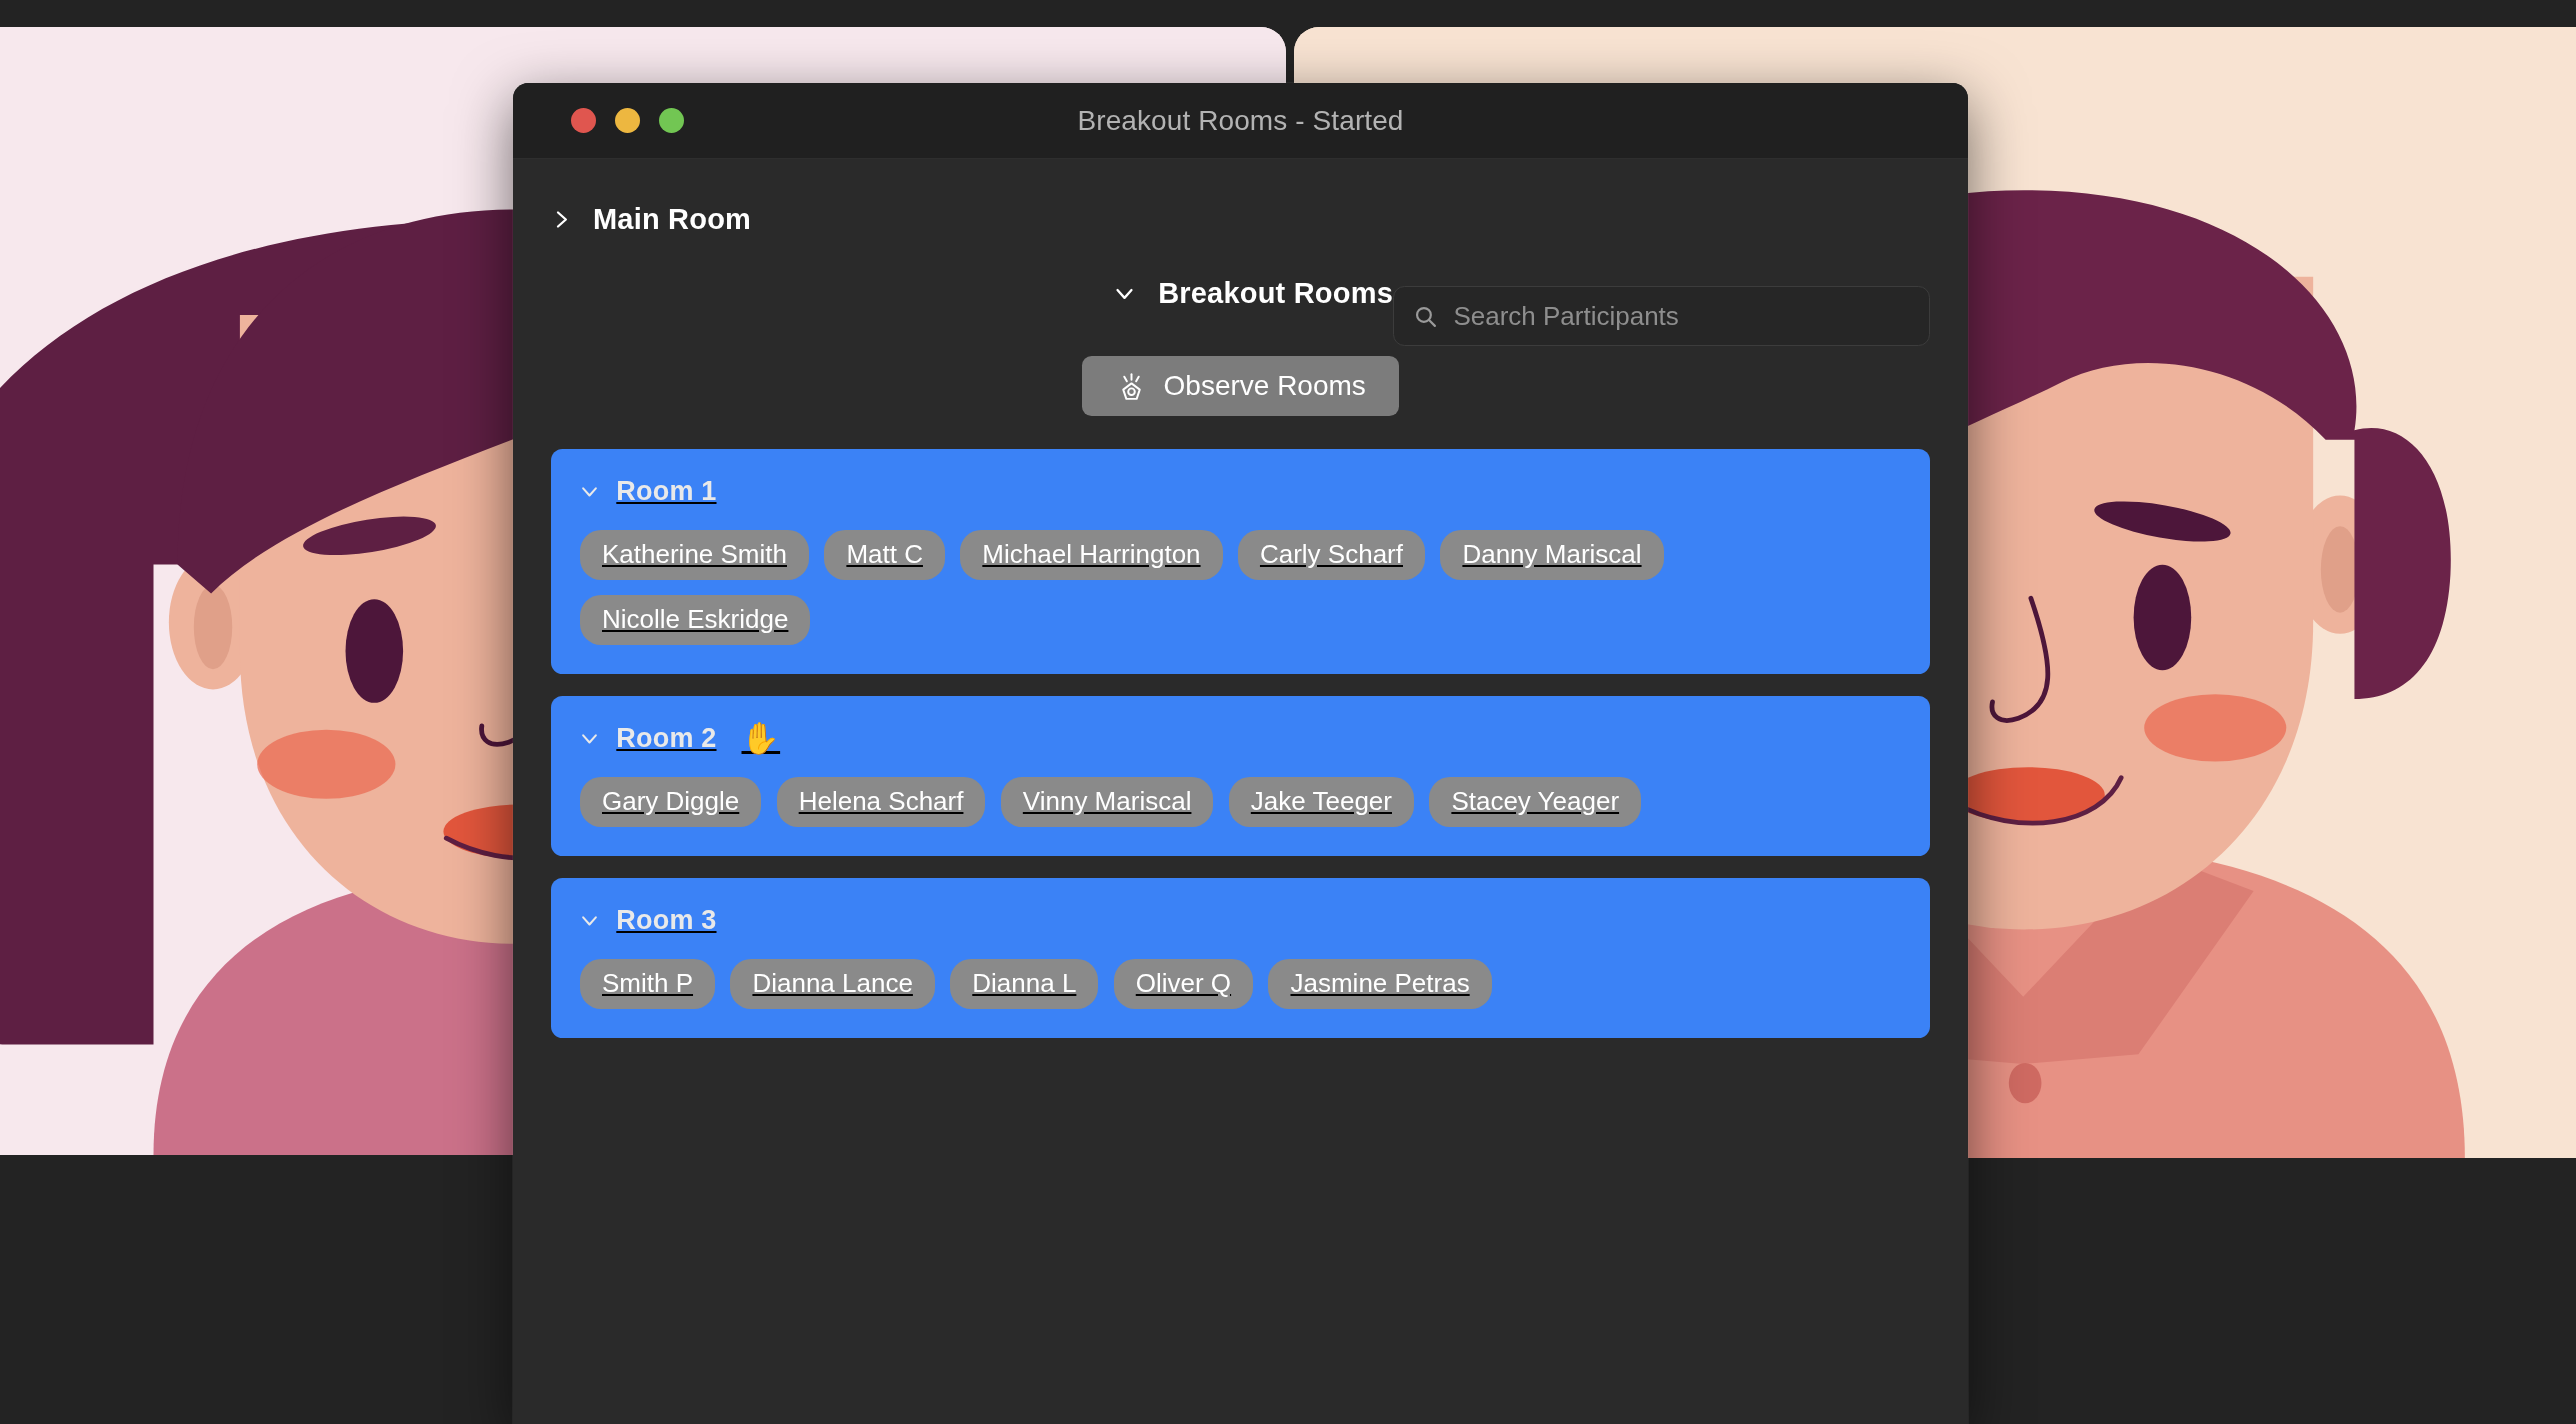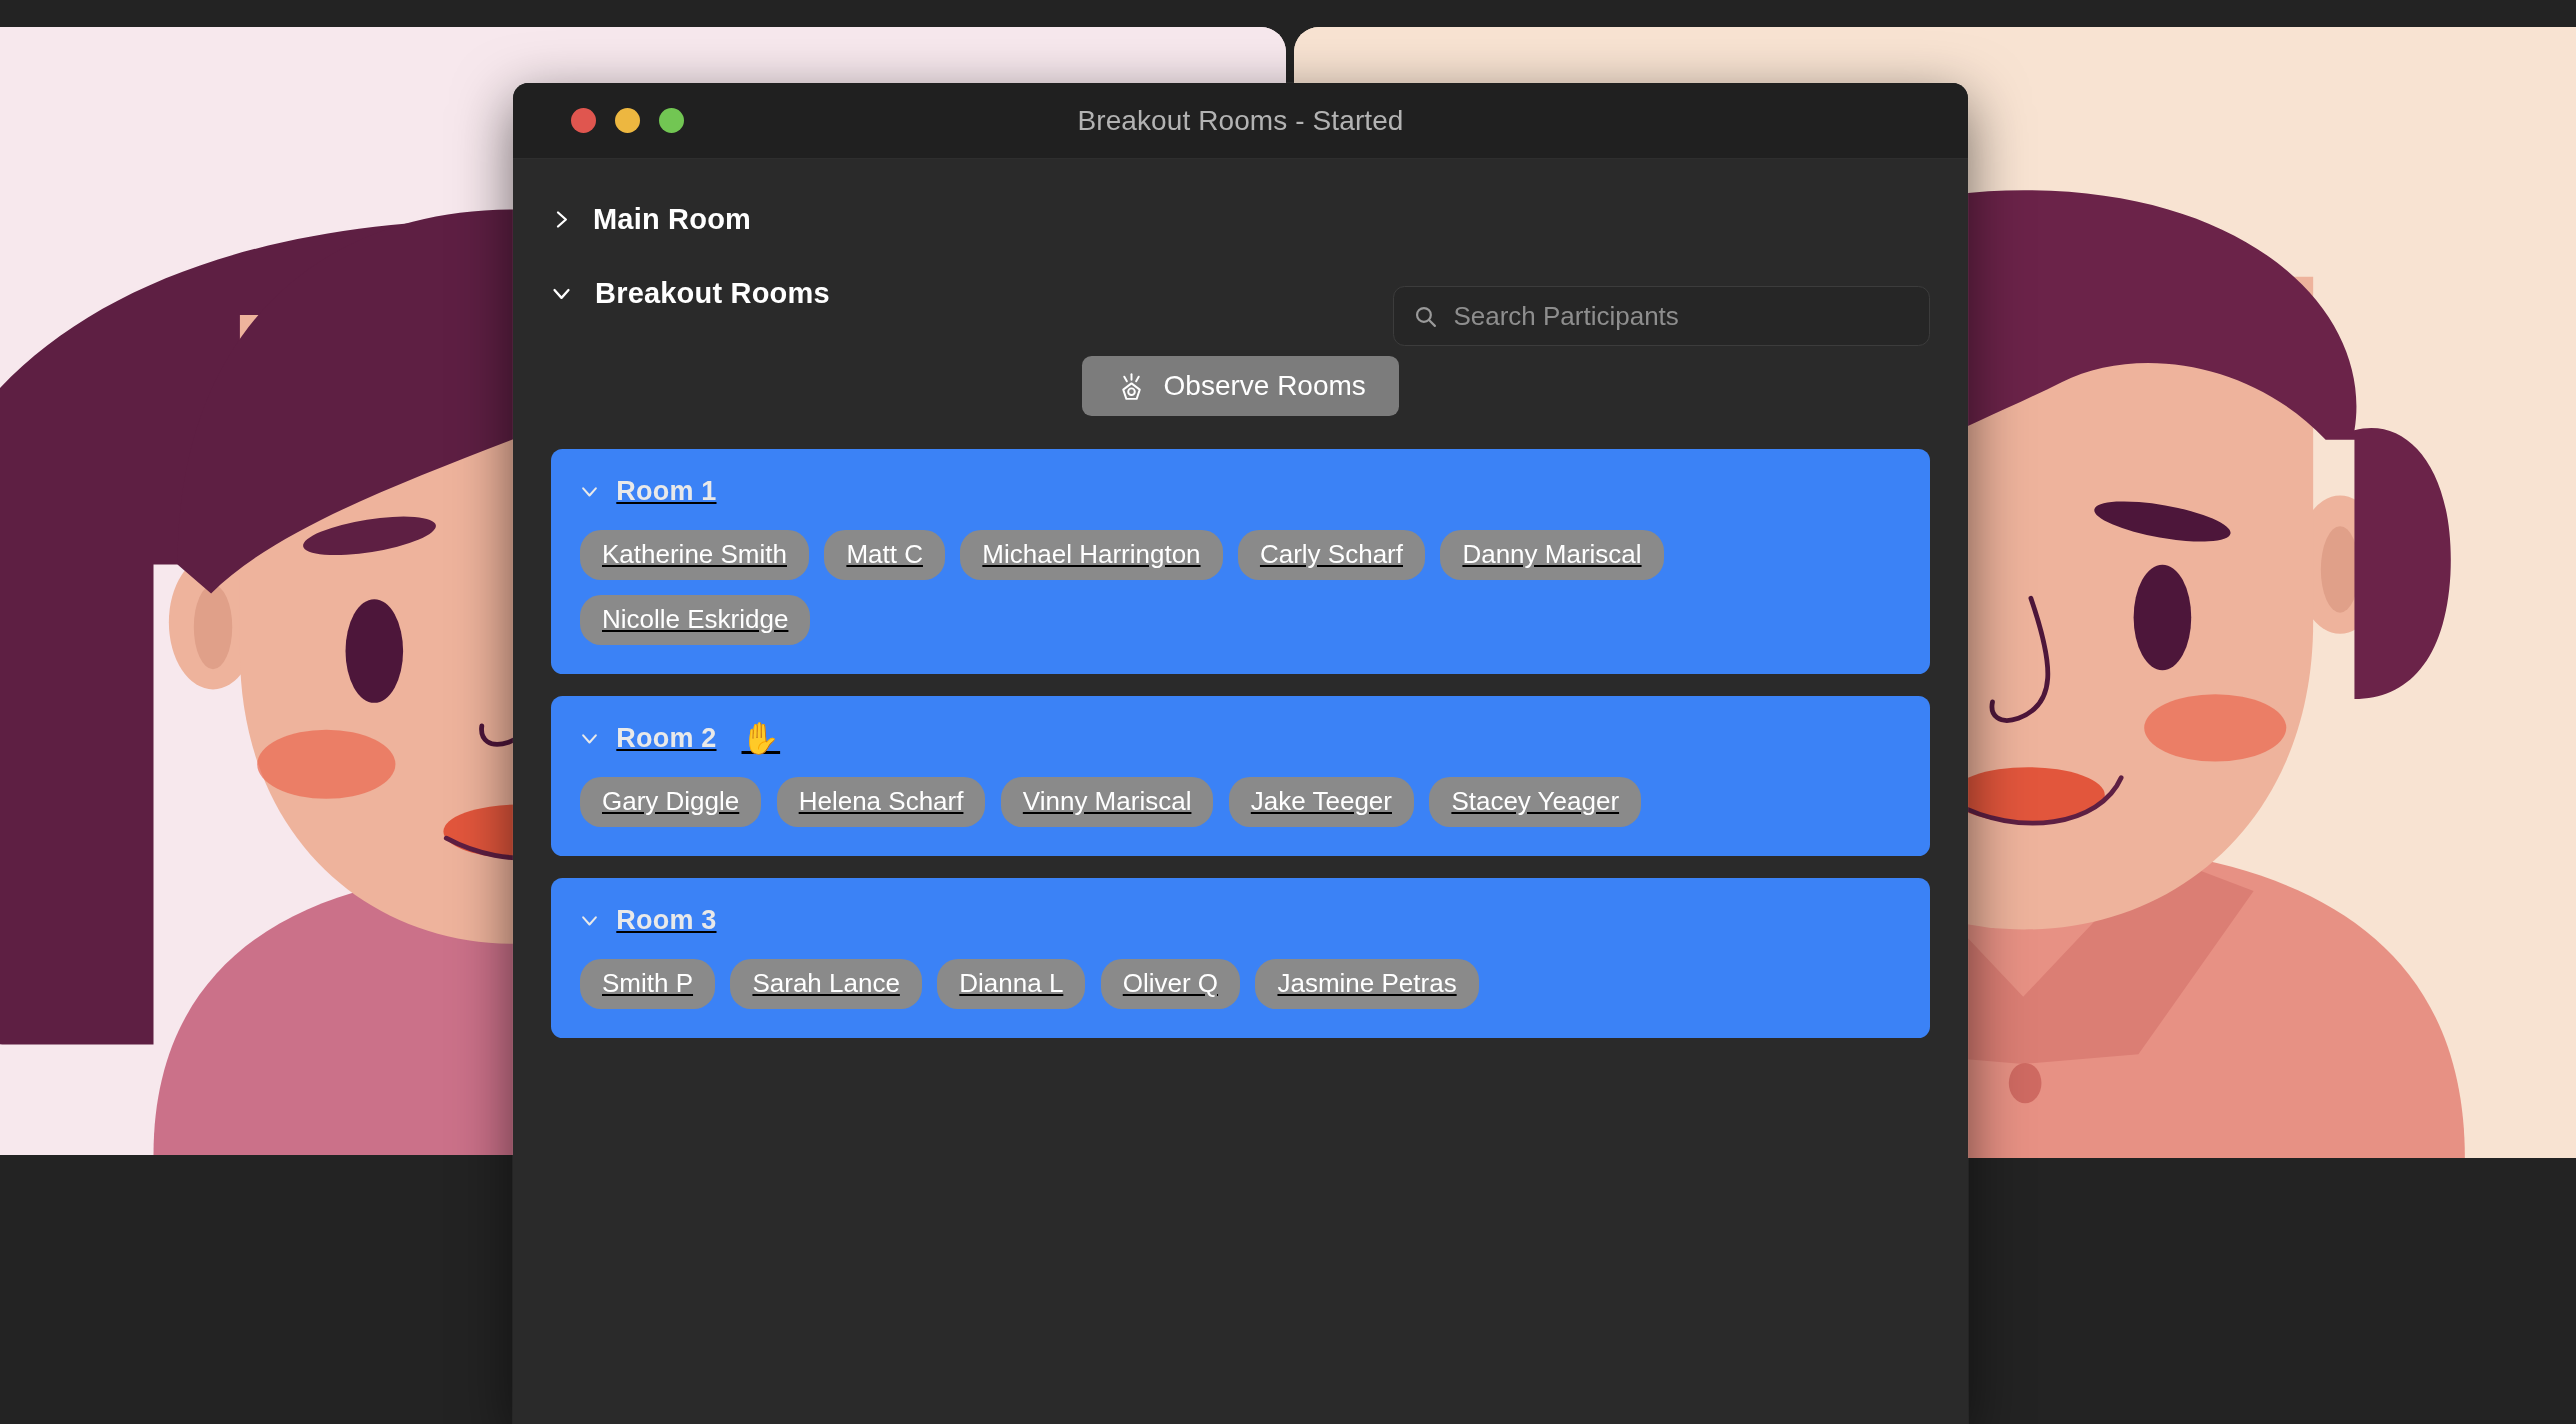--- a/index.html
+++ b/index.html
@@ -121,21 +121,21 @@
   .chev {
     width: 21px; height: 21px;
     flex: 0 0 auto;
     display: inline-block;
   }
   .chev svg { display: block; width: 100%; height: 100%; }
 
   #breakout-header {
     display: flex;
     align-items: center;
-    justify-content: space-between;
+    justify-content: flex-end;
     margin-top: 17.3px;
     height: 60px;
   }
   #breakout-left { display: flex; align-items: center; gap: 23px; }
 
   
   #search-box {
     width: 537px;
     height: 60px;
     border: 1px solid #3c3c3c;
@@ -416,21 +416,21 @@
             <span class="room-chev">
               <svg viewBox="0 0 24 24" fill="none" stroke="#e9e9e9" stroke-width="2.6" stroke-linecap="round" stroke-linejoin="round">
                   <polyline points="4,8 12,17 20,8"></polyline>
                 </svg>
             </span>
             <span class="room-title">Room 3</span>
             <span class="room-emoji"></span>
           </div>
           <div class="chip-row">
             <span class="chip">Smith P</span>
-            <span class="chip">Sarah Lance</span>
+            <span class="chip">Dianna Lance</span>
             <span class="chip">Dianna L</span>
             <span class="chip">Oliver Q</span>
             <span class="chip">Jasmine Petras</span>
           </div>
         </div>
 
       </div>
     </div>
   </div>
 </div>

